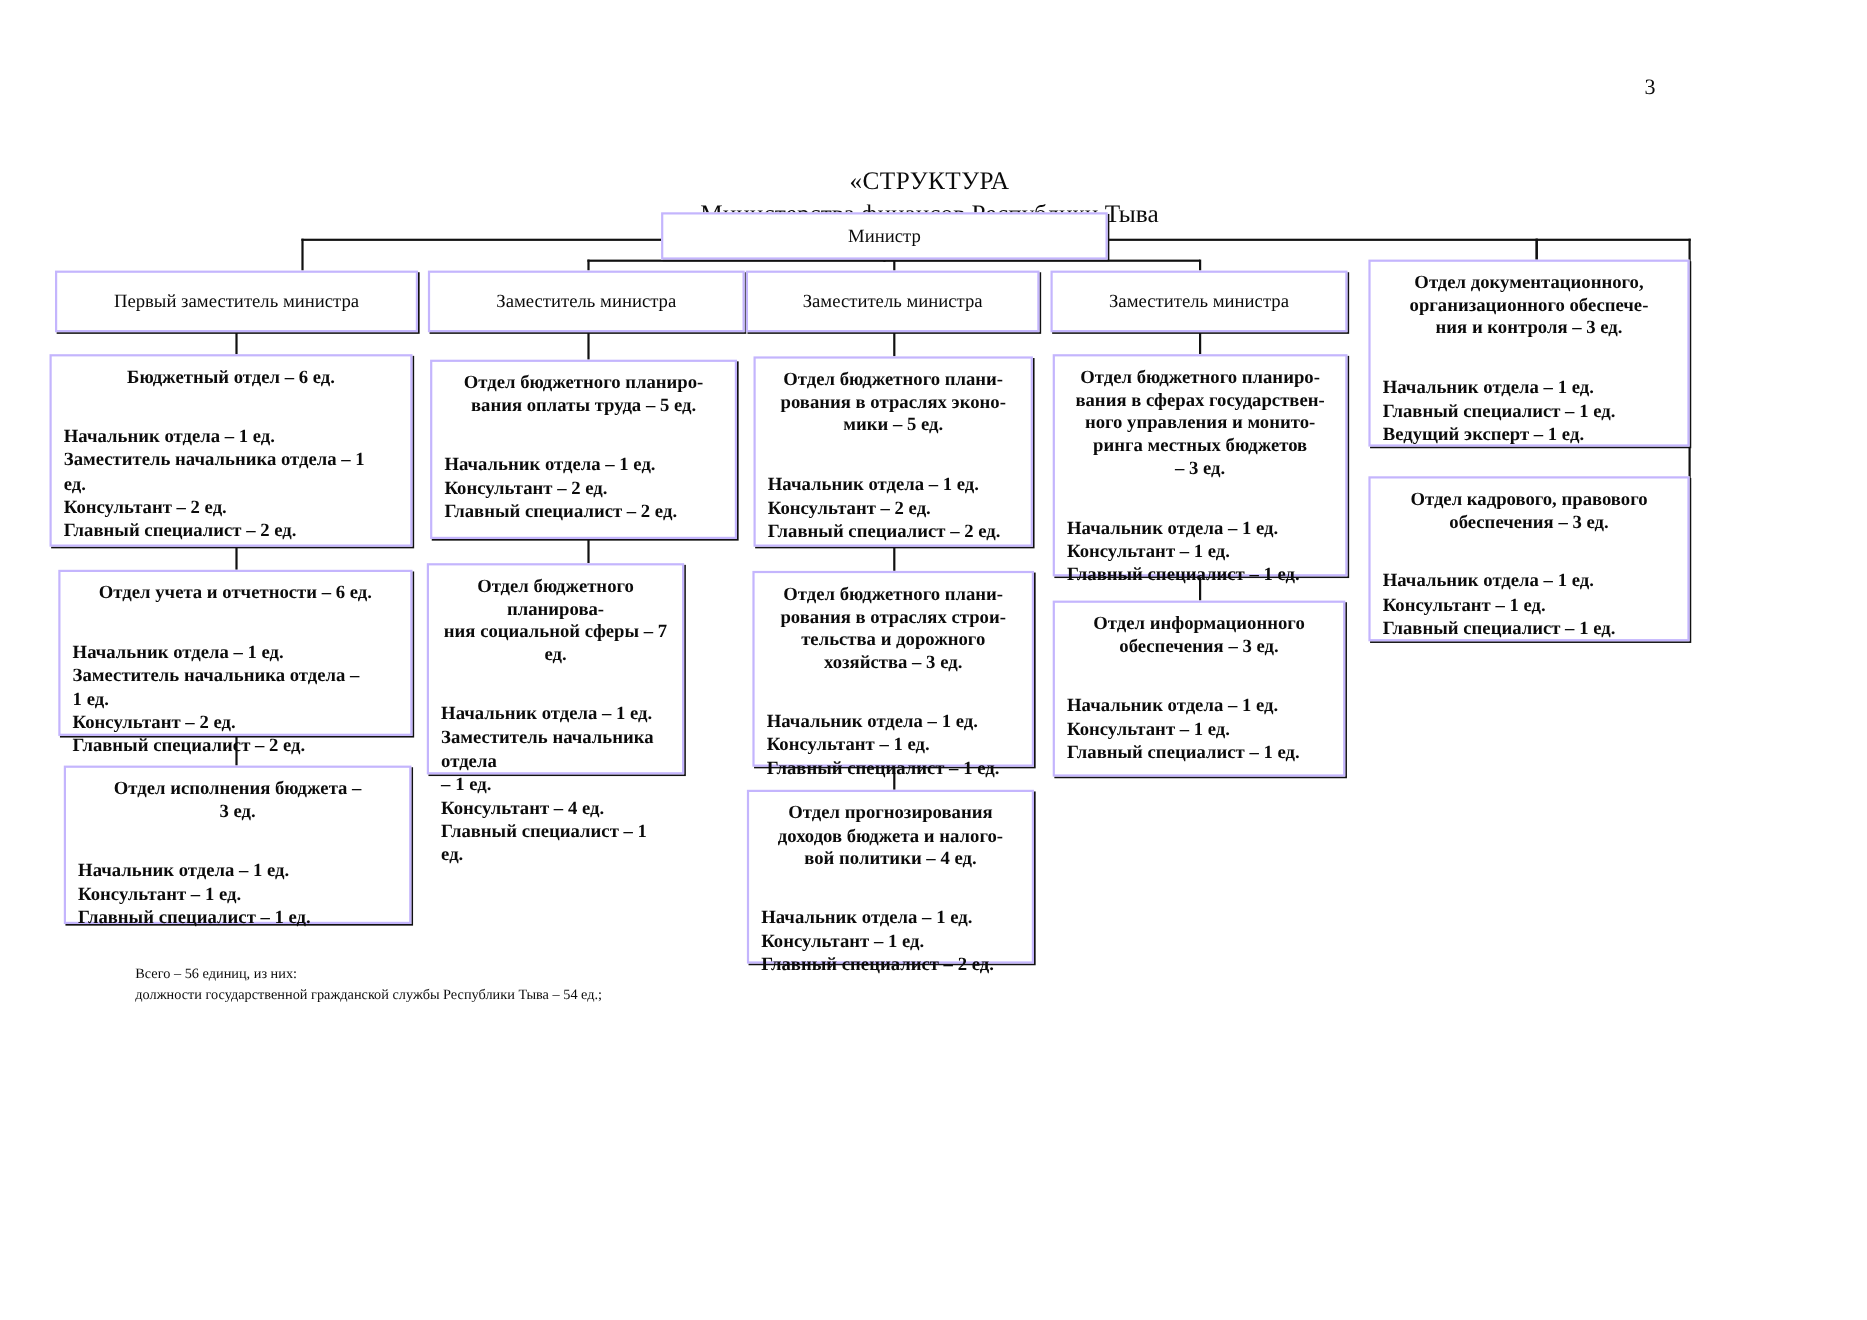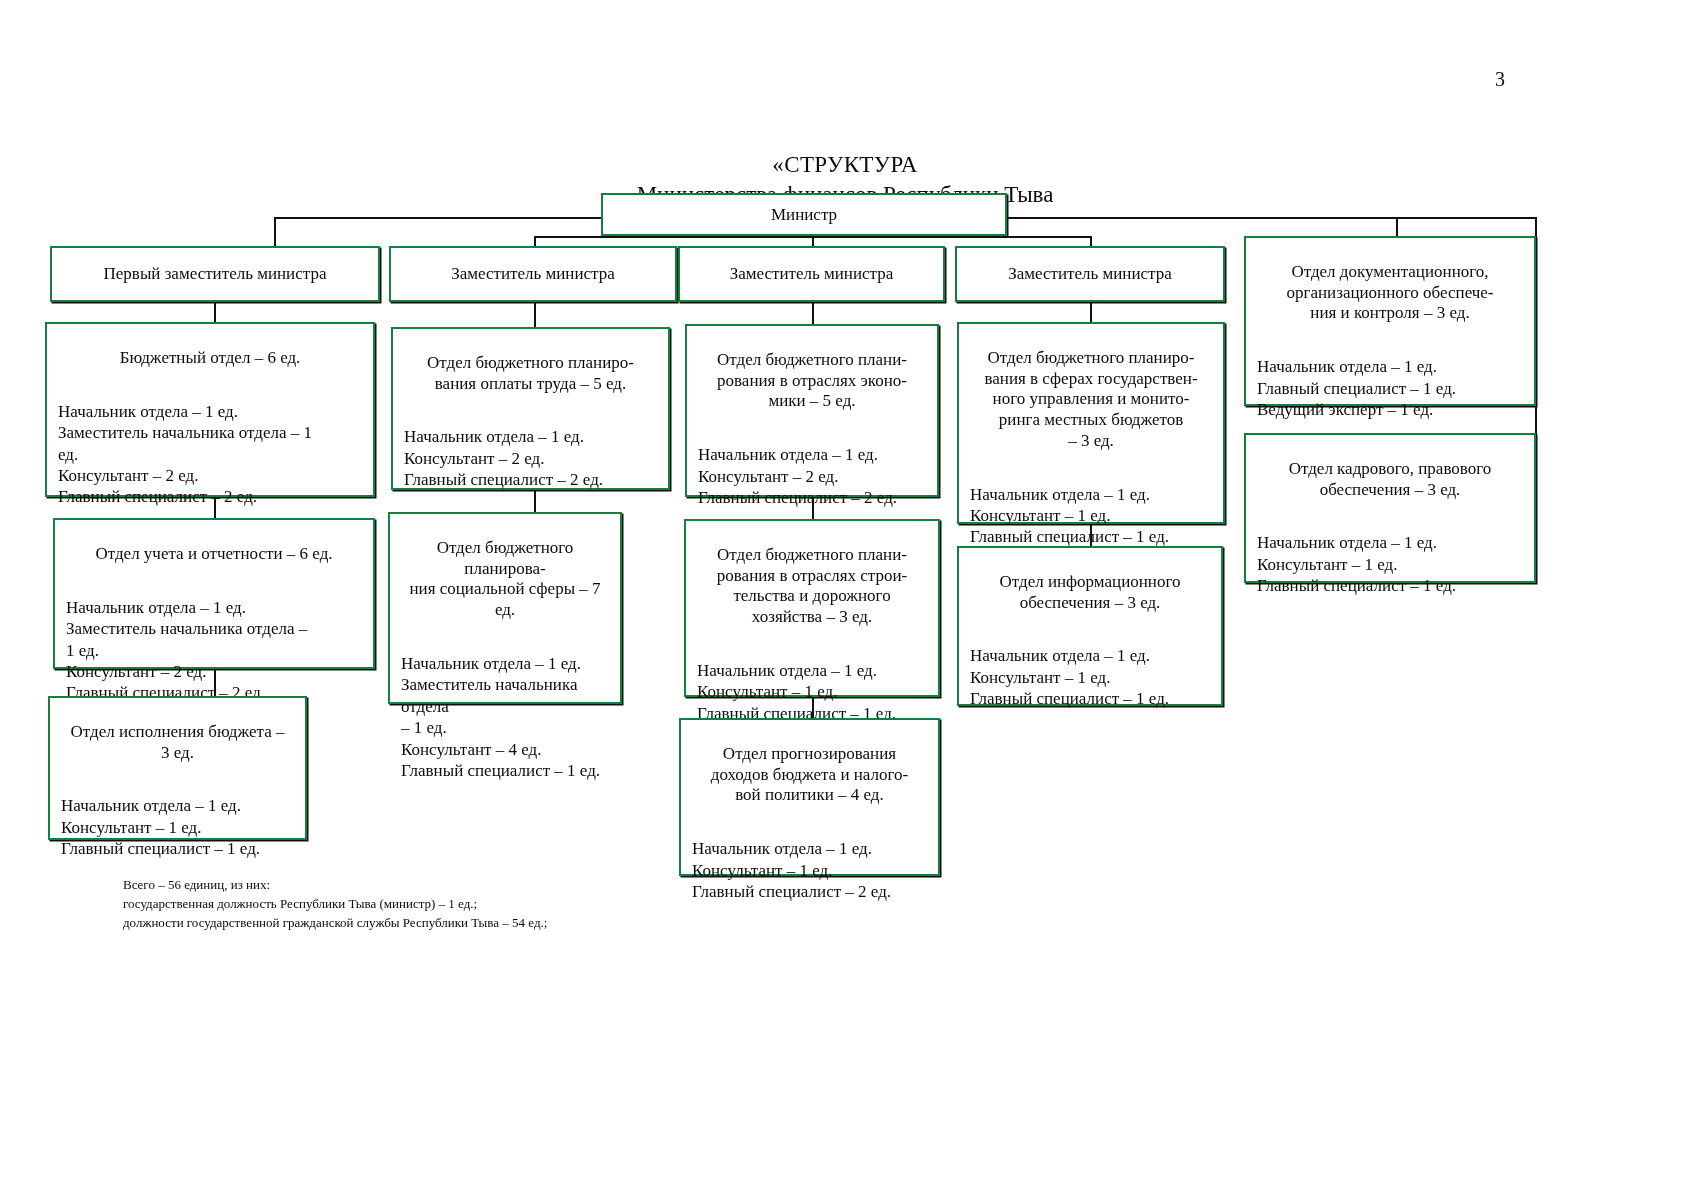--- a/index.html
+++ b/index.html
@@ -23,34 +23,34 @@
   .title{
     position:absolute;left:330px;top:110px;width:1030px;
     text-align:center;line-height:1.30;margin-top:40px;
   }
   .title .l1{font-size:23px;letter-spacing:.4px;display:block;}
   .title .l2{font-size:23px;display:block;}
 
   
   .box{
     position:absolute;
-    border:2px solid #15803d;
+    border:2px solid #c4b5fd;
     background:#fff;
     box-sizing:border-box;
     box-shadow:1.5px 1.5px 0 0 #111;
   }
   .box .hdr{
     display:block;text-align:center;line-height:1.22;
     font-size:17px;
   }
   .box .lines{
     display:block;line-height:1.26;font-size:17px;text-align:left;margin-top:32px;
   }
   .box .lines span{display:block;}
-  .pad{padding:24px 11px 8px 11px;}
+  .pad{padding:9px 11px 8px 11px;font-weight:bold;}
 
   
   .rolebox{
     display:flex;align-items:center;justify-content:center;
     font-size:17px;text-align:center;
   }
 
   
   .ln{position:absolute;background:#111;}
   .h{height:2px;}
@@ -141,21 +141,21 @@
     <span class="hdr">Отдел учета и отчетности – 6 ед.</span>
     <span class="lines">
         <span>Начальник отдела – 1 ед.</span>
         <span>Заместитель  начальника отдела –</span>
         <span>1 ед.</span>
         <span>Консультант – 2 ед.</span>
         <span>Главный специалист – 2 ед.</span>
       </span>
   </div>
 
-  <div class="box pad" style="left:48px;top:696px;width:259px;height:144px;">
+  <div class="box pad" style="left:58px;top:696px;width:316px;height:144px;">
     <span class="hdr">Отдел исполнения бюджета –<br>3 ед.</span>
     <span class="lines">
         <span>Начальник отдела – 1 ед.</span>
         <span>Консультант – 1 ед.</span>
         <span>Главный специалист – 1 ед.</span>
       </span>
   </div>
 
   <div class="box pad" style="left:391px;top:327px;width:279px;height:163px;">
     <span class="hdr">Отдел бюджетного планиро-<br>вания оплаты труда – 5 ед.</span>
@@ -235,17 +235,16 @@
     <span class="hdr">Отдел кадрового, правового<br>обеспечения – 3 ед.</span>
     <span class="lines">
         <span>Начальник отдела – 1 ед.</span>
         <span>Консультант – 1 ед.</span>
         <span>Главный специалист – 1 ед.</span>
       </span>
   </div>
 
   <div class="footer">
     <span>Всего – 56 единиц, из них:</span>
-    <span>государственная должность Республики Тыва (министр) – 1 ед.;</span>
     <span>должности государственной гражданской службы Республики Тыва – 54 ед.;</span>
   </div>
 
 </div>
 
 </body></html>

